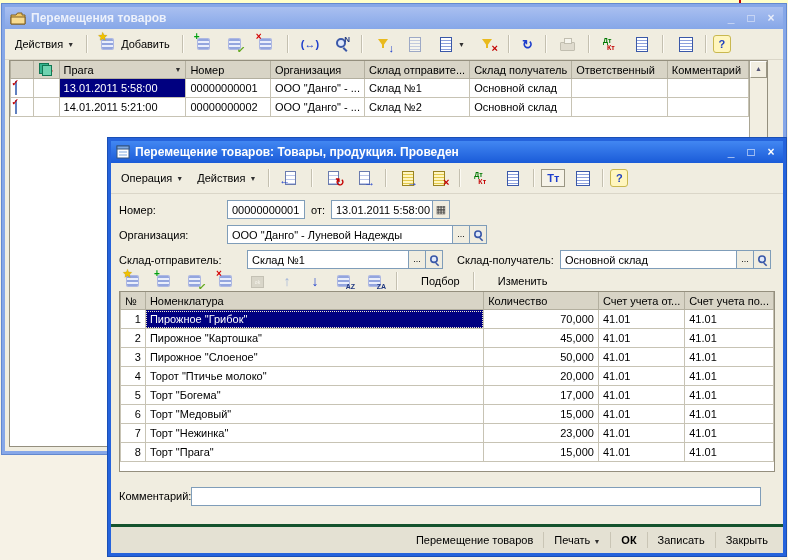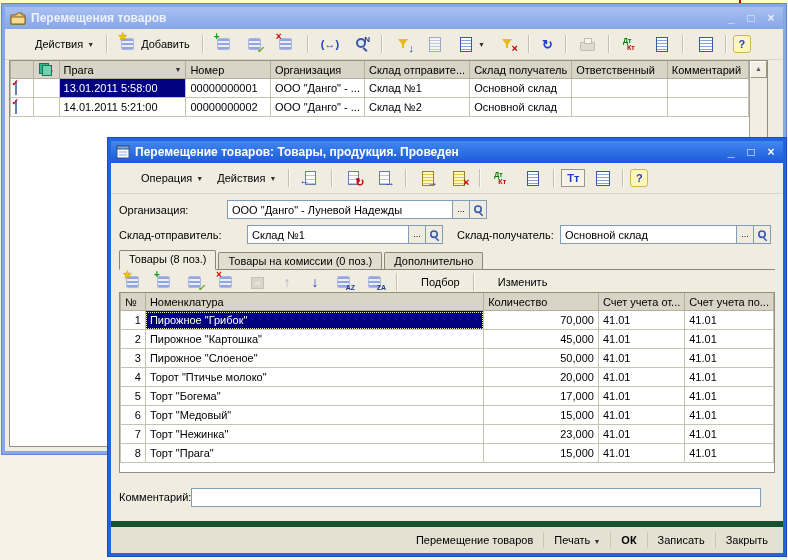--- a/index.html
+++ b/index.html
@@ -19,21 +19,21 @@
   .titlebar { height:22px; flex:none; display:flex; align-items:center; gap:5px;
               padding:0 5px; font-weight:bold; font-size:12px; }
   .main-win .titlebar { background:linear-gradient(180deg,#A9BFF0 0%,#86A7E8 100%); color:#EDF1FB; }
   .doc-win  .titlebar { background:linear-gradient(180deg,#4287F2 0%,#1A5BD8 100%); color:#FFFFFF; }
   .winbtns { margin-left:auto; display:flex; gap:6px; align-items:center; }
   .winbtn { width:14px; text-align:center; font-weight:bold; font-size:12px; line-height:14px;
             color:#E9EDF9; cursor:default; }
   .doc-win .winbtn { color:#FFFFFF; }
 
   .toolbar { height:30px; flex:none; display:flex; align-items:center; gap:2px;
-             padding:0 24px; border-bottom:1px solid #DAD6C8; }
+             padding:0 4px; border-bottom:1px solid #DAD6C8; }
   .tbtn { display:flex; align-items:center; gap:4px; padding:2px 5px; border:1px solid transparent; }
   .caret { font-size:7px; color:#303030; }
   .sep { width:0; height:18px; border-left:1px solid #C4C0B0; border-right:1px solid #FCFAF3; margin:0 4px; }
   .grayed { opacity:.45; }
   .pressed { border:1px solid #9A9684; background:#F6F3E8; }
 
   
   .ic { width:17px; height:16px; position:relative; display:inline-block; flex:none; }
   .lst { position:absolute; left:2px; top:3px; width:11px; height:10px; border-radius:1px;
          background:repeating-linear-gradient(180deg,#93A5DE 0 2px,#EAEEFB 2px 4px);
@@ -116,21 +116,21 @@
          background:#E2DECF; margin-right:2px; height:17px; box-sizing:border-box; }
   .tab.active { background:#F0EDE0; height:20px; margin-bottom:-1px; border-bottom:1px solid #F0EDE0; }
 
   .tab-toolbar { height:21px; display:flex; align-items:center; gap:2px; padding:1px 8px 0 8px; flex:none; }
   .txtbtn { padding:2px 6px;margin-left:10px; }
   .items-wrap { margin:0 8px; border:1px solid #948F7E; background:#FFF; height:179px; overflow:hidden; flex:none; }
 
   .comment-row { display:flex; align-items:center; margin:14px 22px 0 8px; height:20px; flex:none; }
   .comment-row .field { flex:1; }
 
-  .footer { margin-top:auto; height:26px; flex:none; background:#E4E1D3; border-top:6px solid #14532d;
+  .footer { margin-top:auto; height:26px; flex:none; background:#E4E1D3; border-top:3px solid #14532d;
             display:flex; align-items:center; justify-content:flex-end; padding:0 8px; }
   .fsep { width:1px; height:16px; background:#C9C5B5; margin:0 3px; flex:none; }
   .fbtn2 { padding:3px 7px; white-space:nowrap; }
   .bold { font-weight:bold; }
 </style>
 </head>
 <body>
 
 <div class="screen">
   <div class="topstrip"></div>
@@ -386,20 +386,30 @@
       <span class="tbtn">
           <span class="ic">
             <span class="jrn" style="width:12px"></span>
           </span>
         </span>
       <span class="sep"></span>
       <span class="helpb">?</span>
     </div>
 
     <div class="frow">
+      <span class="flabel" style="width:108px">Номер:</span>
+      <span class="field" style="width:78px">00000000001</span>
+      <span style="width:6px"></span>
+      <span class="flabel" style="width:20px">от:</span>
+      <span class="field" style="width:102px">13.01.2011 5:58:00</span>
+      <span class="fbtn">
+          <span style="font-size:11px; color:#444;">▦</span>
+        </span>
+    </div>
+    <div class="frow">
       <span class="flabel" style="width:108px">Организация:</span>
       <span class="field" style="width:226px">ООО "Данго" - Луневой Надежды</span>
       <span class="fbtn">...</span>
       <span class="fbtn">
           <span class="mag" style="transform:scale(.8)"></span>
         </span>
     </div>
     <div class="frow">
       <span class="flabel" style="width:128px">Склад-отправитель:</span>
       <span class="field" style="width:162px">Склад №1</span>
@@ -409,25 +419,20 @@
         </span>
       <span style="width:14px"></span>
       <span class="flabel" style="width:103px">Склад-получатель:</span>
       <span class="field" style="width:177px">Основной склад</span>
       <span class="fbtn">...</span>
       <span class="fbtn">
           <span class="mag" style="transform:scale(.8)"></span>
         </span>
     </div>
 
-    <div class="tabs">
-      <span class="tab active">Товары (8 поз.)</span>
-      <span class="tab">Товары на комиссии (0 поз.)</span>
-      <span class="tab">Дополнительно</span>
-    </div>
 
     <div class="tab-toolbar">
       <span class="tbtn">
           <span class="ic">
             <span class="lst"></span>
             <span class="bdgTL c-star">★</span>
           </span>
         </span>
       <span class="tbtn">
           <span class="ic">

